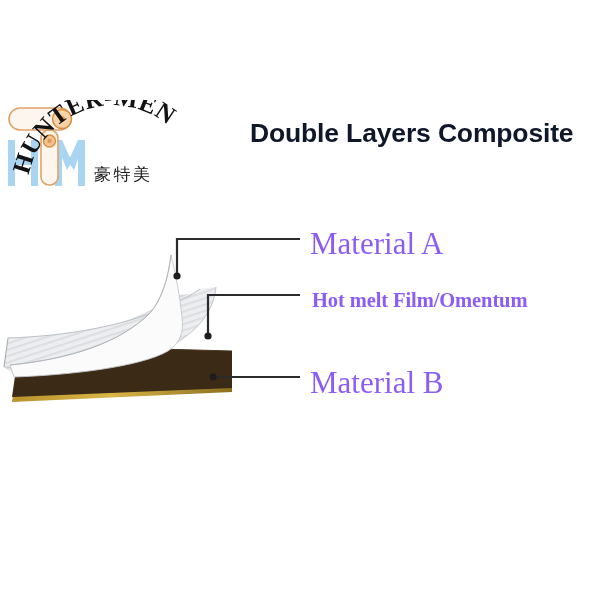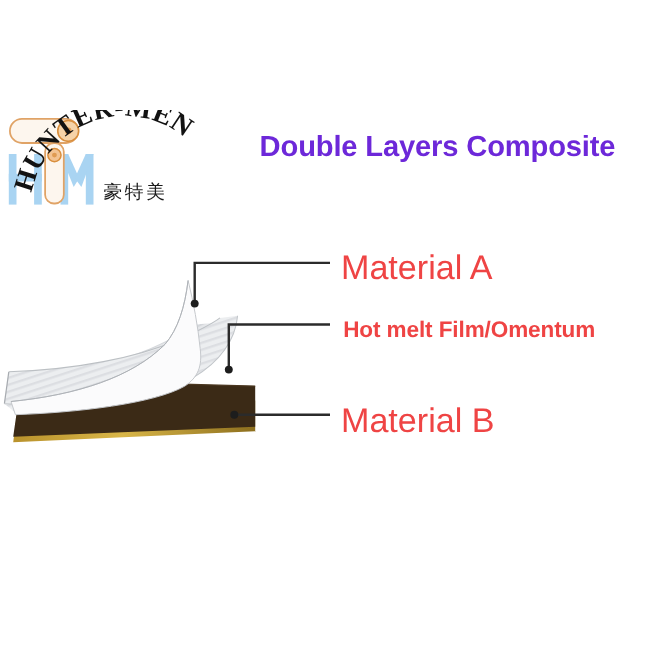--- a/index.html
+++ b/index.html
@@ -30,46 +30,47 @@
     left: 6px;
     top: 100px;
     width: 215px;
     height: 95px;
   }
   .brand svg { display: block; }
 
   
   .heading {
     position: absolute;
-    left: 236px;
+    left: 250px;
     top: 119px;
     width: 350px;
     font-size: 26.5px;
     font-weight: bold;
-    color: #6d28d9;
+    color: #0f172a;
     letter-spacing: -0.15px;
     white-space: nowrap;
     line-height: 1.1;
   }
 
   
   .diagram {
     position: absolute;
     left: 0px;
     top: 225px;
     width: 300px;
     height: 200px;
   }
 
   
   .label {
     position: absolute;
-    color: #ef4444;
+    color: #8b5cf6;
     white-space: nowrap;
     line-height: 1;
+    font-family: Liberation Serif, serif;
   }
   .label-a {
     left: 310px;
     top: 228px;
     font-size: 31px;
     font-weight: 400;
   }
   .label-hot {
     left: 312px;
     top: 290px;

